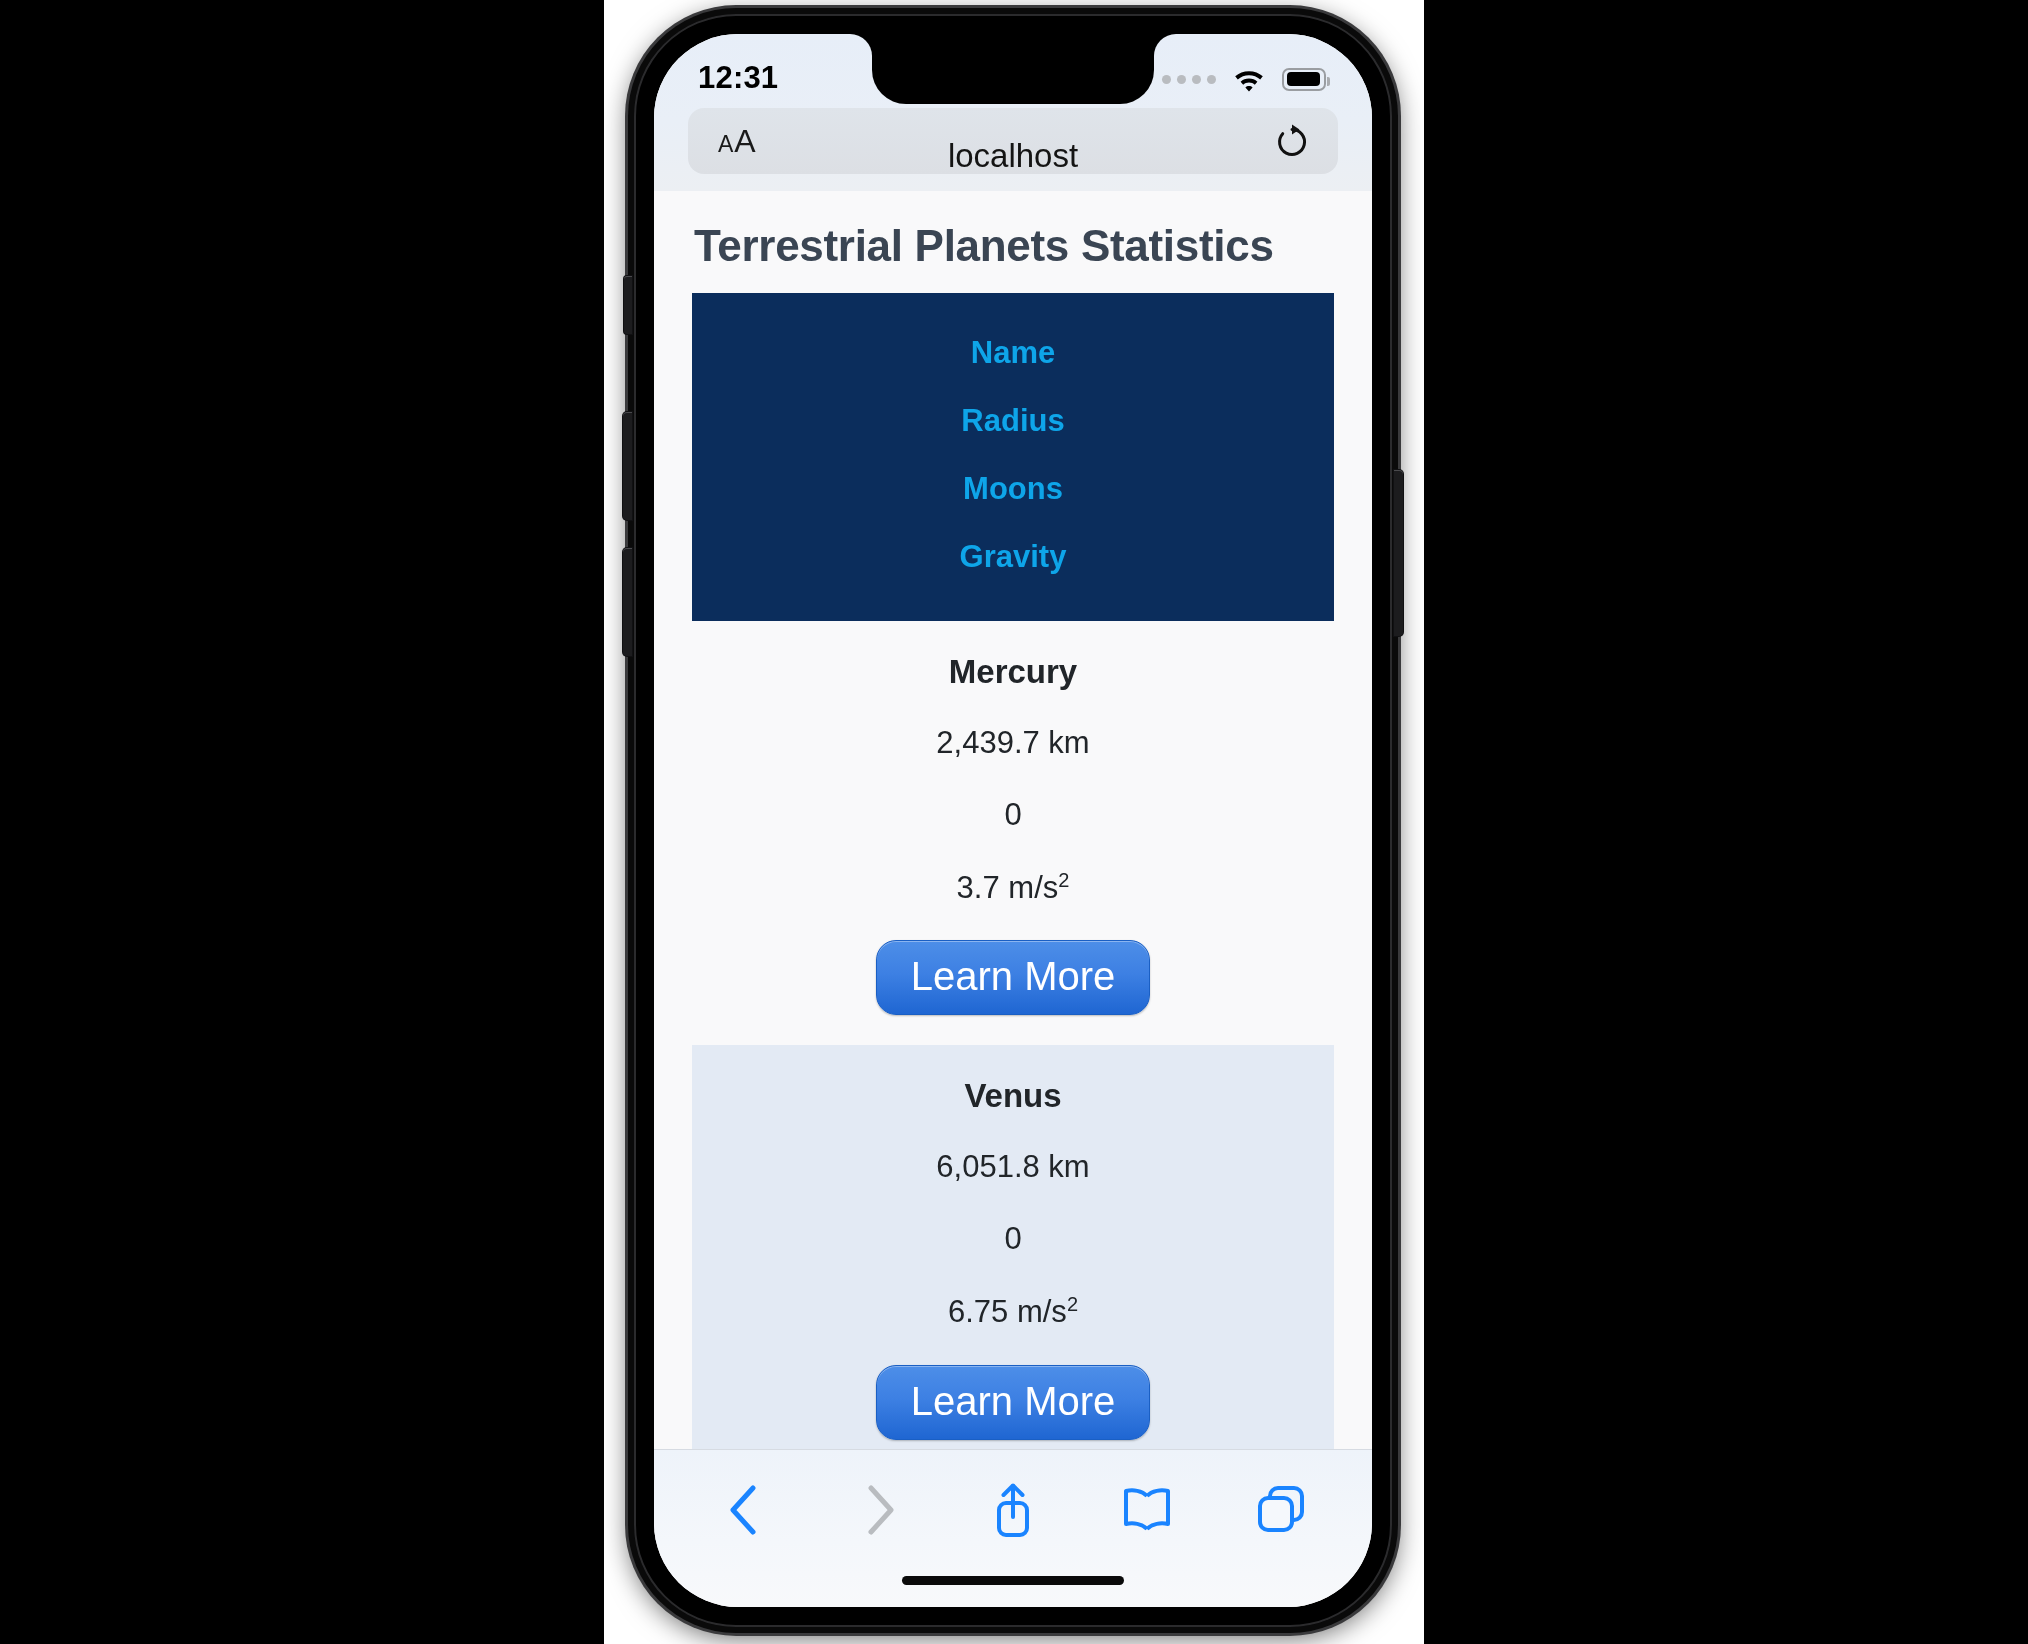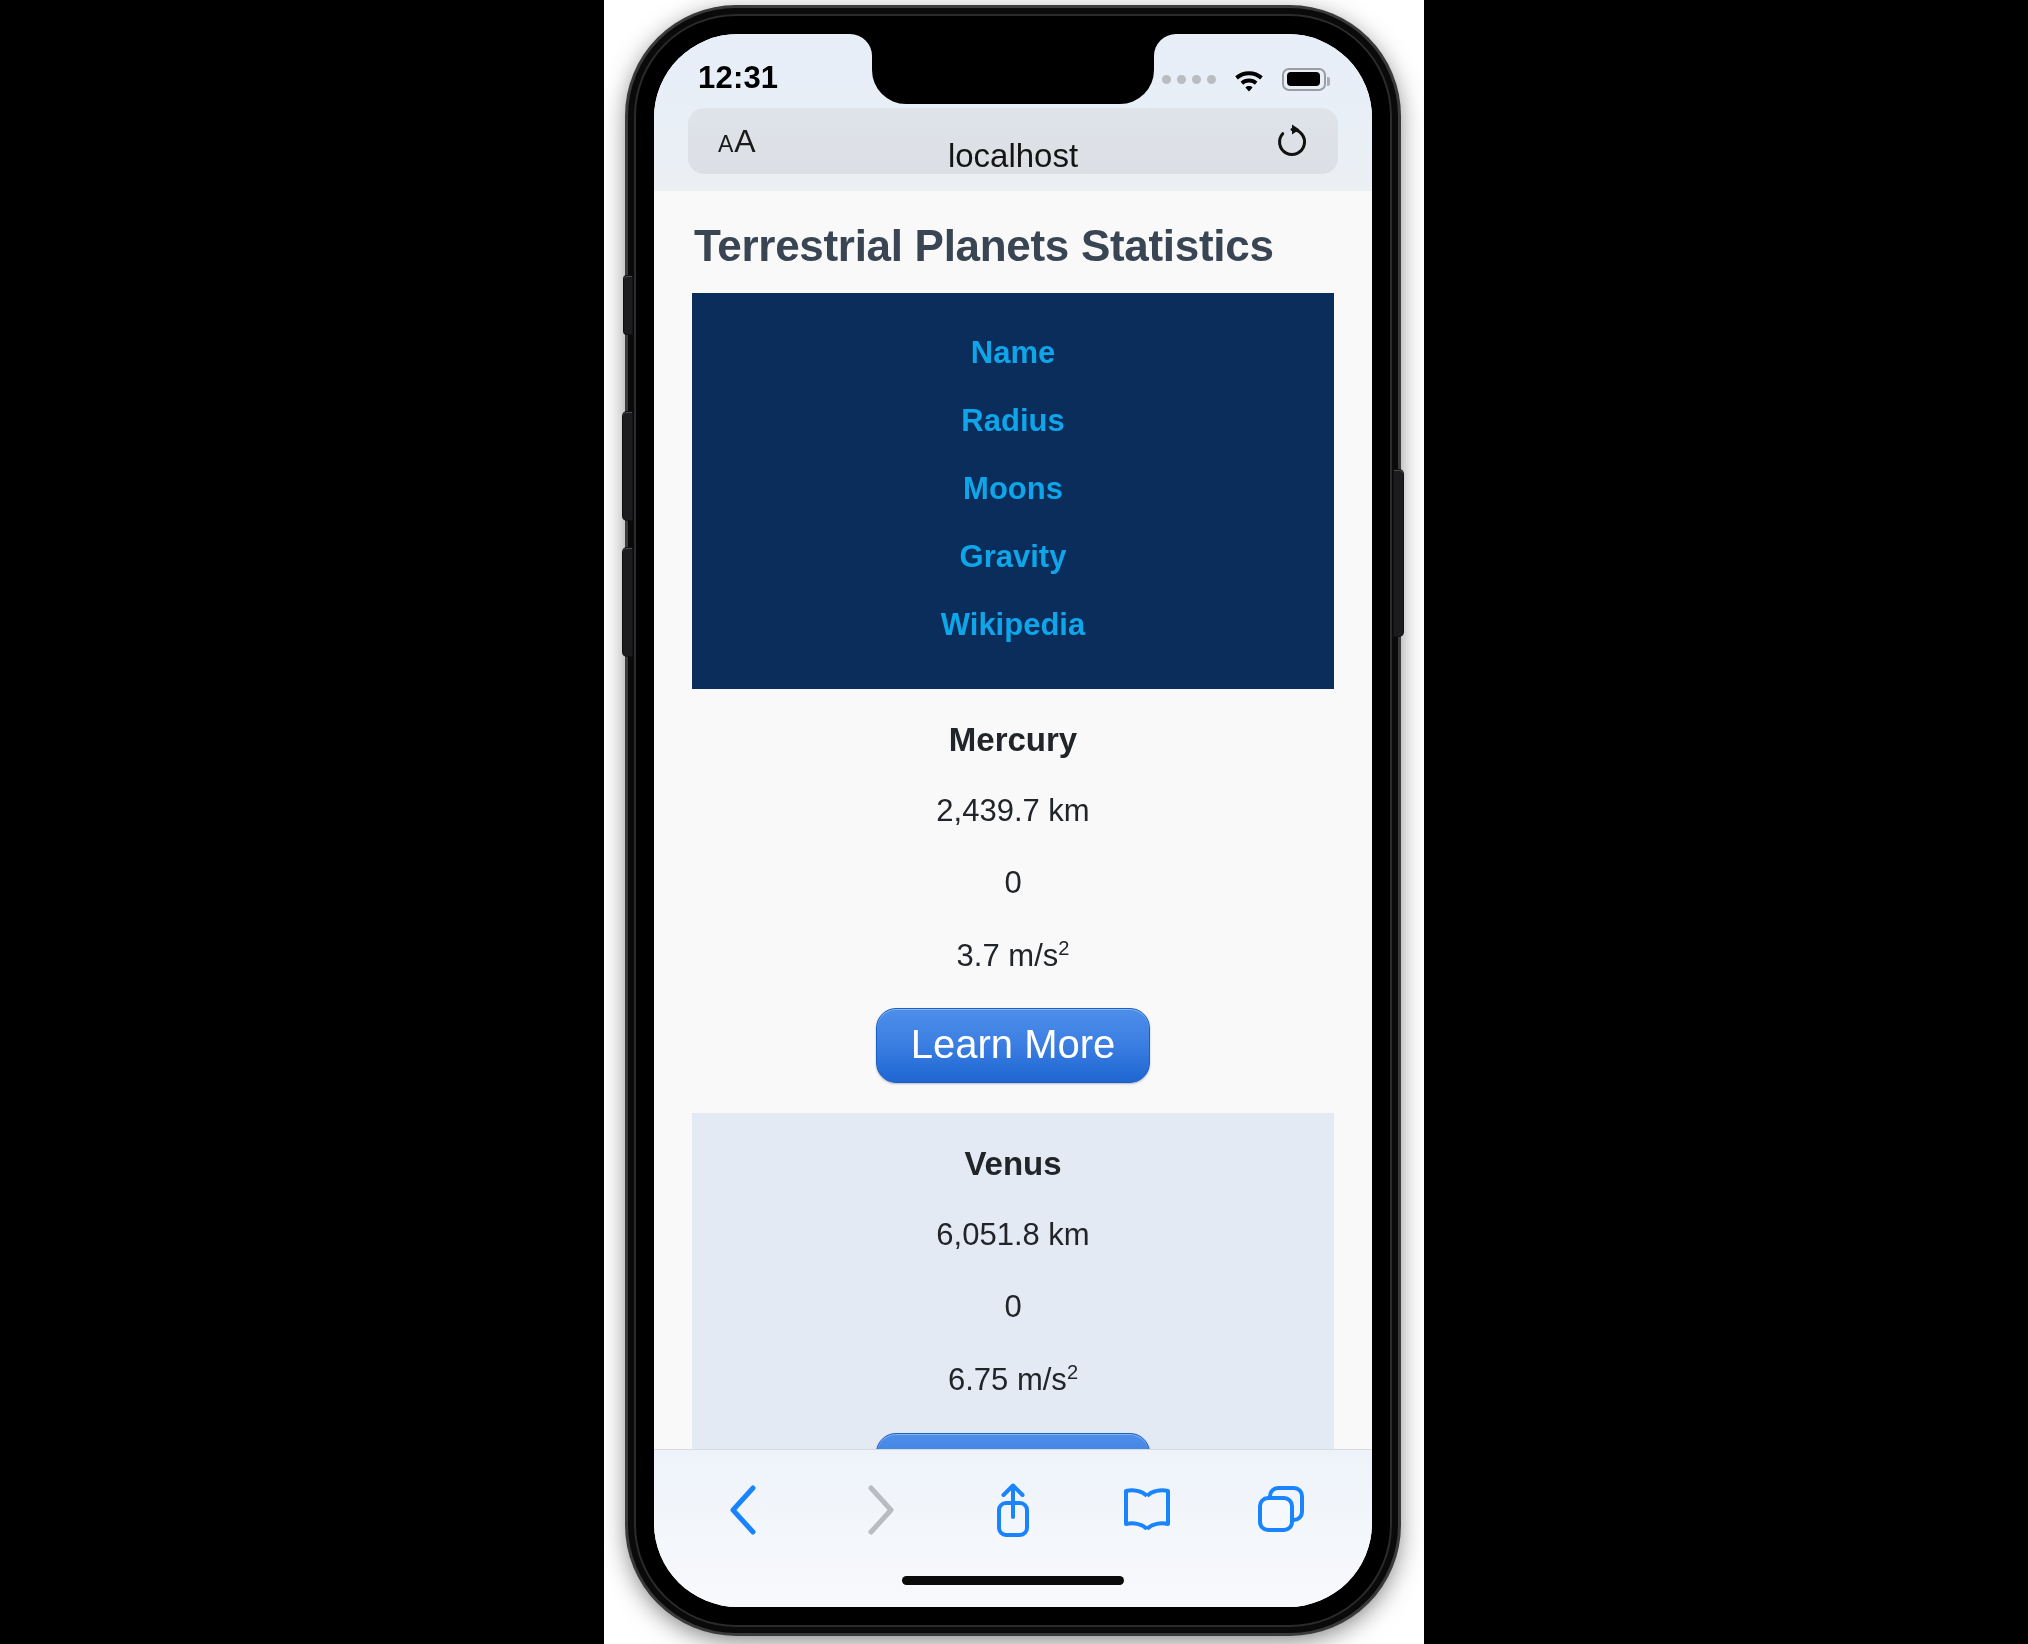--- a/index.html
+++ b/index.html
@@ -220,21 +220,20 @@
 
         <h1 class="page-title">Terrestrial Planets Statistics</h1>
 
         <div class="table">
 
           <div class="thead">
             <div class="th">Name</div>
             <div class="th">Radius</div>
             <div class="th">Moons</div>
             <div class="th">Gravity</div>
-            <div class="th">Wikipedia</div>
           </div>
 
           <div class="row odd">
             <div class="cell name">Mercury</div>
             <div class="cell">2,439.7 km</div>
             <div class="cell">0</div>
             <div class="cell"><span>3.7 m/s</span><sup>2</sup></div>
             <div class="cell link">
               <a class="learn-btn" href="#">Learn More</a>
             </div>

